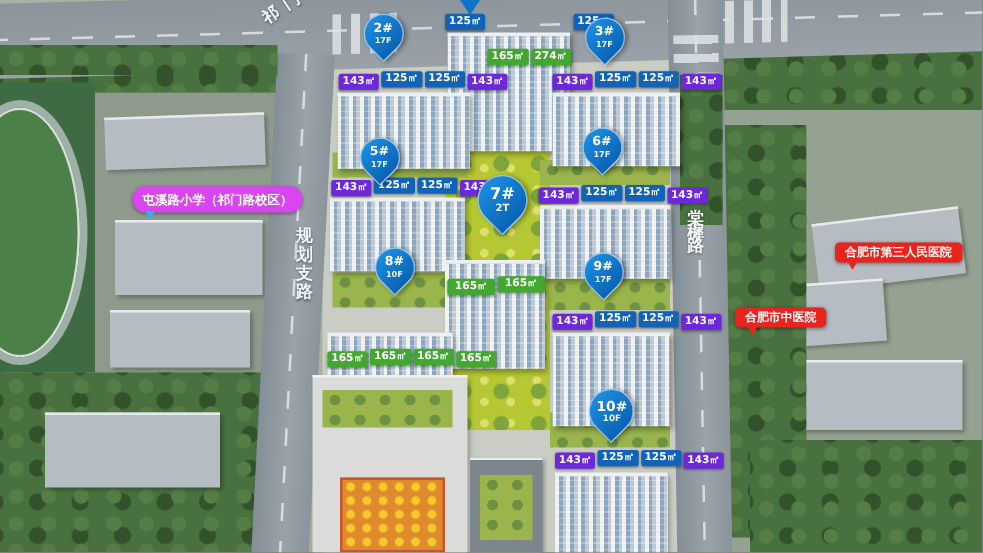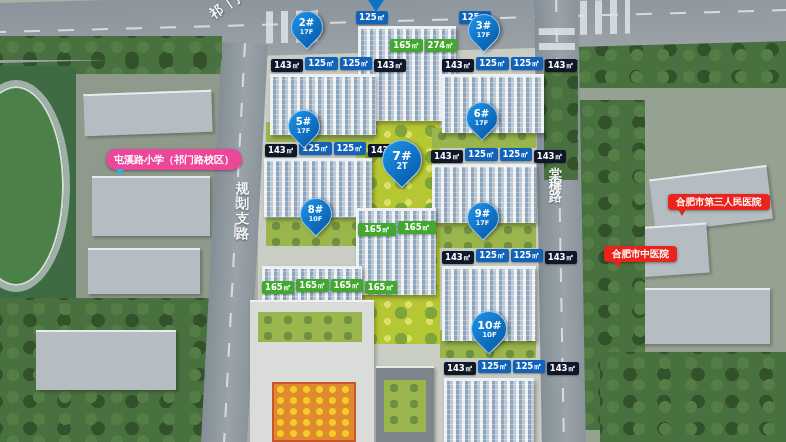--- a/index.html
+++ b/index.html
@@ -52,21 +52,21 @@
   
   .road-name{color:#f4f6f7;font-weight:bold;text-shadow:0 1px 2px rgba(0,0,0,.45);}
   .road-name-v{writing-mode:vertical-rl;text-orientation:upright;}
 
   .unit-row{display:flex;gap:2px;align-items:flex-start;}
   .chip{min-width:22px;padding:2px 3px;border-radius:2px;color:#fff;font-weight:bold;
         font-size:8.5px;line-height:1;text-align:center;white-space:nowrap;
         box-shadow:0 1px 2px rgba(0,0,0,.35);}
   .unit-row .chip:nth-child(2),.unit-row .chip:nth-child(3){transform:translateY(-2px);}
   .chip-blue{background:#1063b8;}
-  .chip-orange{background:#0f172a;}
+  .chip-orange{background:#6d28d9;}
   .chip-green{background:#43a82f;margin-top:30px;}
 
   .pin{width:30px;height:30px;z-index:30;}
   .pin-body{width:100%;height:100%;background:linear-gradient(180deg,#1b8ce0,#0a63b4);
     border-radius:50% 50% 50% 0;transform:rotate(-45deg);
     border:1px solid rgba(255,255,255,.55);box-shadow:1px 2px 4px rgba(0,0,0,.4);
     display:flex;align-items:center;justify-content:center;}
   .pin-text{transform:rotate(45deg);color:#fff;text-align:center;line-height:1.05;font-weight:bold;}
   .pin-no{display:block;font-size:10px;}
   .pin-sub{display:block;font-size:6.5px;opacity:.92;}
@@ -74,21 +74,21 @@
   .pin-lg .pin-no{font-size:13px;}
   .pin-lg .pin-sub{font-size:8px;}
   .pin-md{width:34px;height:34px;}
   .pin-md .pin-no{font-size:11px;}
   .pin-md .pin-sub{font-size:7px;}
   .pin-tip{width:0;height:0;border-left:8px solid rgba(0,0,0,0);
     border-right:8px solid rgba(0,0,0,0);border-top:12px solid #0d74c8;z-index:30;}
 
   .poi{color:#fff;font-weight:bold;border-radius:10px;display:flex;align-items:center;
        padding:0 8px;box-shadow:0 1px 3px rgba(0,0,0,.4);z-index:25;white-space:nowrap;}
-  .poi-blue{background:#ec4899;height:21px;font-size:10px;}
+  .poi-blue{background:#d946ef;height:21px;font-size:10px;}
   .poi-red{background:#e8241d;height:16px;font-size:9.5px;border-radius:4px;}
   .poi-tail{position:absolute;left:10px;bottom:-6px;width:0;height:0;
     border-left:4px solid rgba(0,0,0,0);border-right:4px solid rgba(0,0,0,0);}
   .poi-blue .poi-tail{border-top:7px solid #2fb0e8;}
   .poi-red .poi-tail{border-top:7px solid #e8241d;}
 </style>
 </head>
 <body>
 
 <div class="stage">
@@ -156,21 +156,21 @@
   <div class="abs road-name road-name-v" style="left:547px;top:156px;font-size:13.5px;letter-spacing:11px;">棠樨路</div>
 
   <div class="abs poi poi-blue" style="left:106px;top:149px;">
     <span>屯溪路小学（祁门路校区）</span>
     <span class="poi-tail"></span>
   </div>
   <div class="abs poi poi-red" style="left:668px;top:194px;">
     <span>合肥市第三人民医院</span>
     <span class="poi-tail"></span>
   </div>
-  <div class="abs poi poi-red" style="left:604px;top:246px;justify-content:center;">
+  <div class="abs poi poi-red" style="left:588px;top:246px;justify-content:center;">
     <span>合肥市中医院</span>
     <span class="poi-tail"></span>
   </div>
 
   <div class="abs unit-row" style="left:356px;top:11px;">
     <span class="chip chip-blue">125㎡</span>
     <span class="chip chip-green">165㎡</span>
     <span class="chip chip-green">274㎡</span>
     <span class="chip chip-blue">125㎡</span>
   </div>

